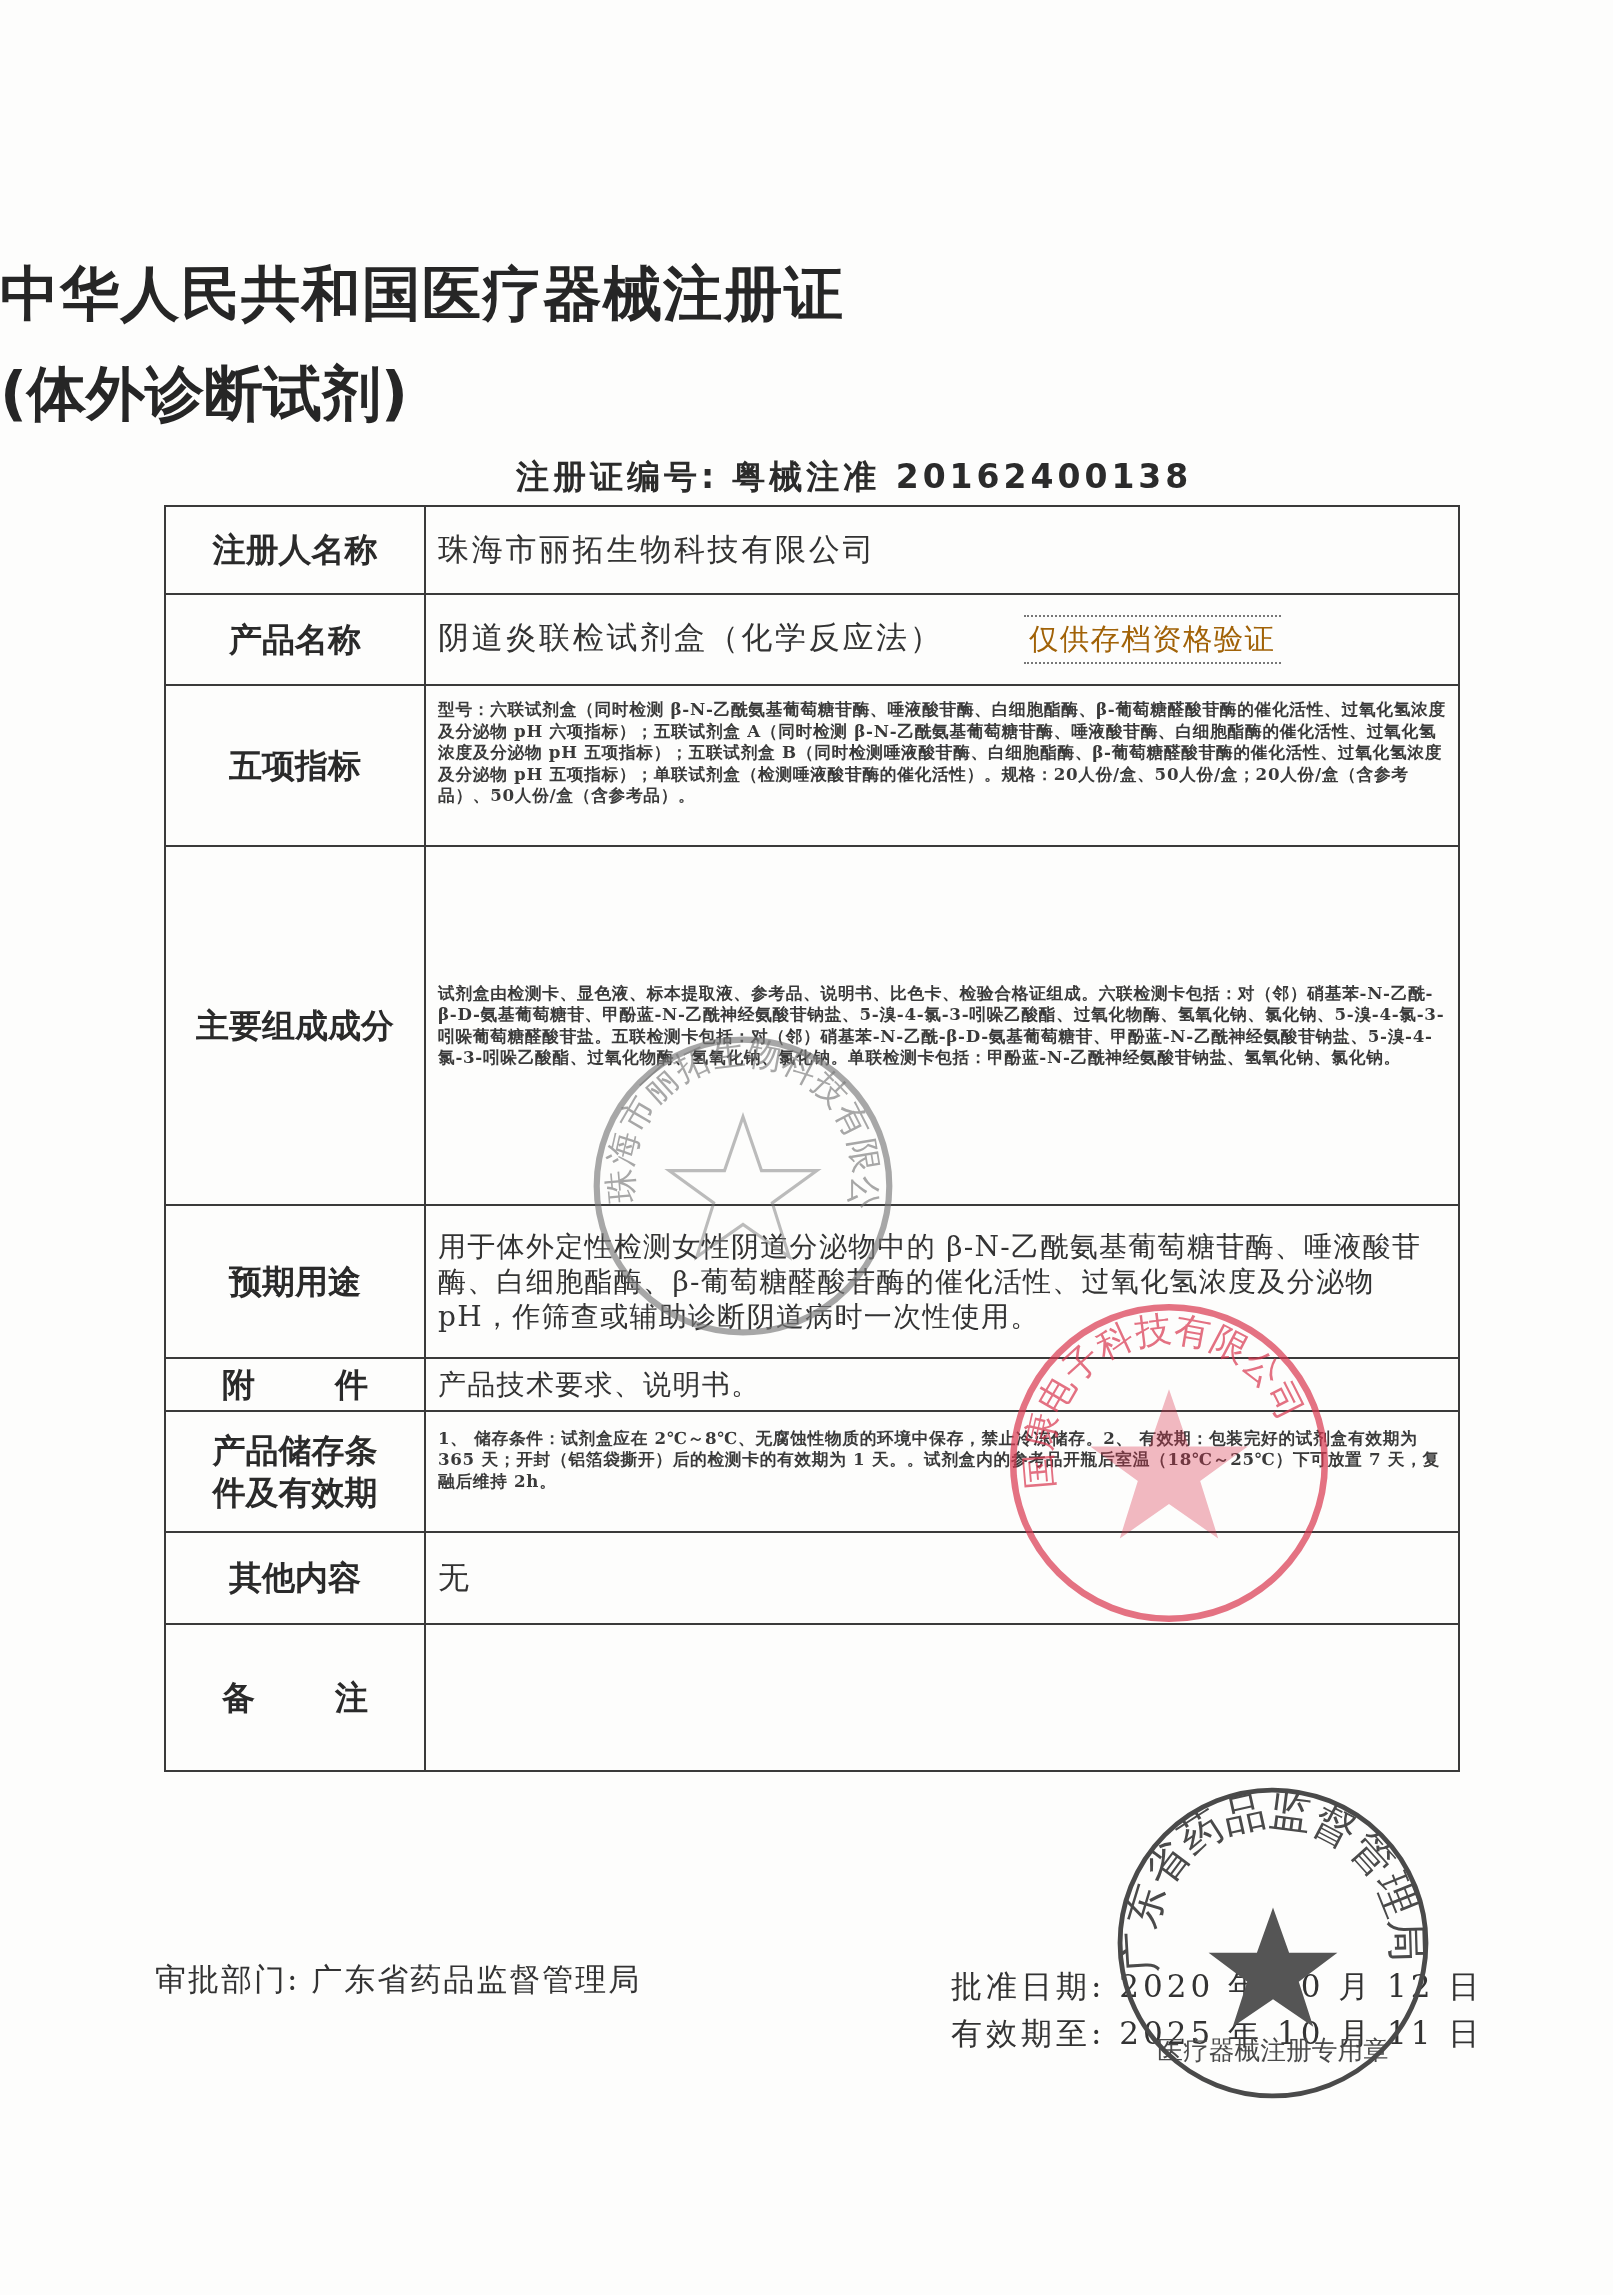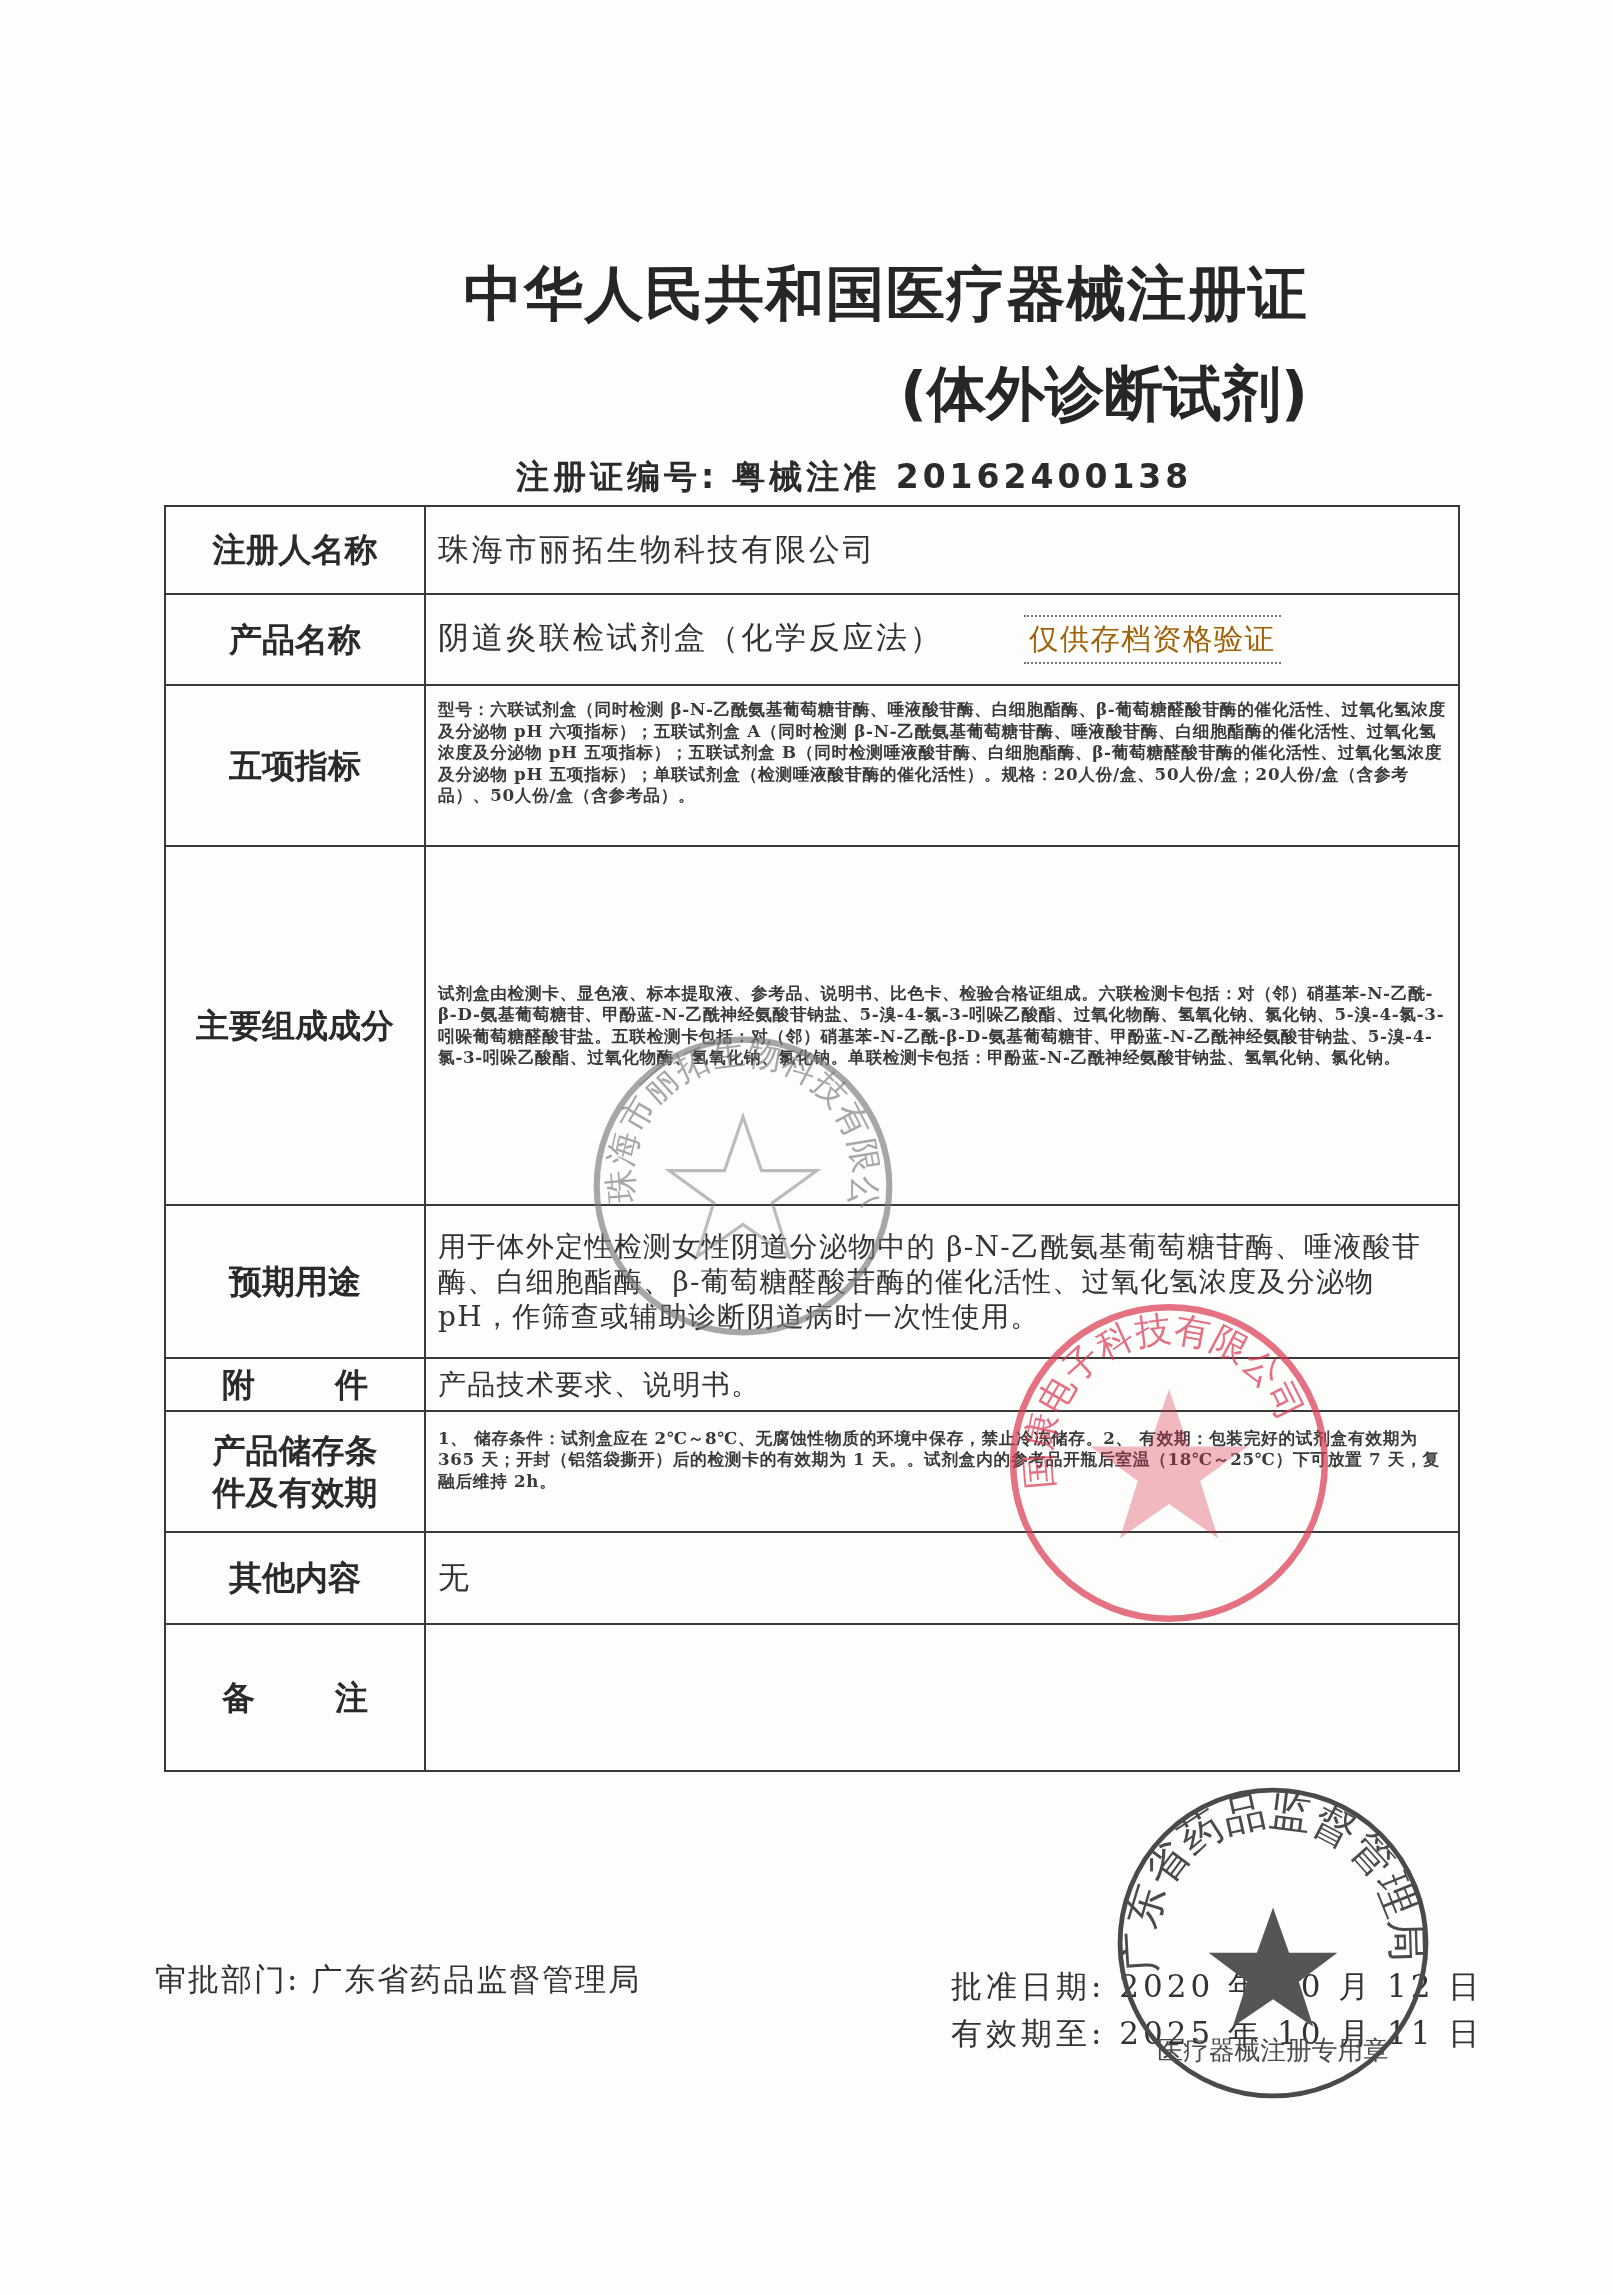--- a/index.html
+++ b/index.html
@@ -1,21 +1,21 @@
 <!DOCTYPE html>
 <html style="font-size:10.7px"><head>
 <meta charset="utf-8">
 <style>
   html, body { margin:0; padding:0; }
   body {
     width:1614px; height:2295px; background:#fdfdfc; position:relative; overflow:hidden;
     font-family:"DejaVu Serif", "Liberation Serif", serif; color:#2b2b2b;
   }
   .title {
-    position:absolute; left:16px; width:1292px; text-align:right;
+    position:absolute; left:0; width:1292px; text-align:left;
     font-family:"DejaVu Sans", sans-serif; font-weight:bold; color:#262626;
   }
   #t1 { top:255px; font-size:59px; letter-spacing:1.3px; }
   #t2 { top:355px; font-size:59px; }
   #regno { position:absolute; top:455px; left:516px; font-size:33px; font-weight:bold; font-family:"DejaVu Sans", sans-serif; letter-spacing:4px; }
   #regno .val { margin-left:14px; }
 
   table.cert {
     position:absolute; left:164px; top:505px; width:1296px;
     border-collapse:collapse; table-layout:fixed;

